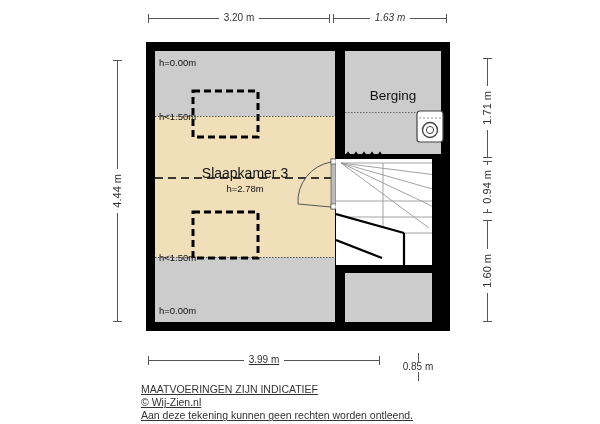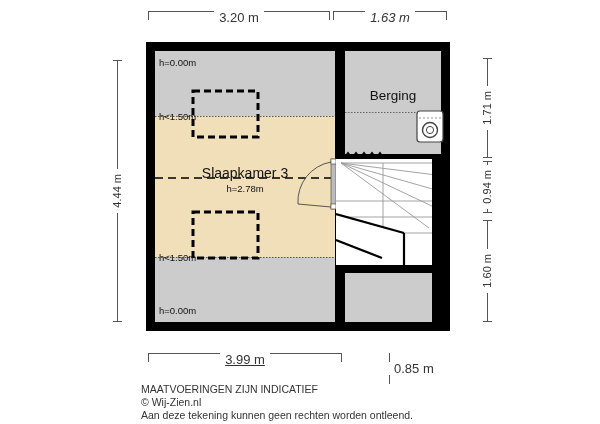--- a/index.html
+++ b/index.html
@@ -14,23 +14,23 @@
     font-family: "Liberation Sans", sans-serif;
     overflow: hidden;
     -webkit-font-smoothing: antialiased;
   }
 
   
   .dim-h {
     position: absolute;
     height: 14px;
     display: flex;
-    align-items: flex-start;
+    align-items: center;
     color: #333;
-    font-size: 13px;
+    font-size: 10px;
     white-space: nowrap;
   }
   .dim-h .bar {
     flex: 1 1 auto;
     height: 1px;
     background: #555;
   }
   .dim-h .cap {
     width: 1px;
     height: 9px;
@@ -83,20 +83,21 @@
   #plan-svg { display: block; }
 
   
   #footer {
     position: absolute;
     left: 141px;
     top: 383px;
     color: #333;
     font-size: 10.5px;
     line-height: 13.2px;
+    text-decoration: underline;
   }
   #footer div { white-space: nowrap; }
 </style>
 </head>
 <body>
 
 <div class="dim-h" style="left:148px; top:11px; width:182px;">
   <span class="cap"></span>
   <span class="bar"></span>
   <span class="txt">3.20 m</span>
@@ -105,21 +106,21 @@
 </div>
 
 <div class="dim-h" style="left:333px; top:11px; width:114px;font-style:italic;">
   <span class="cap"></span>
   <span class="bar"></span>
   <span class="txt">1.63 m</span>
   <span class="bar"></span>
   <span class="cap"></span>
 </div>
 
-<div class="dim-h" style="left:148px; top:353px; width:194px;text-decoration:underline;">
+<div class="dim-h" style="left:148px; top:353px; width:232px;text-decoration:underline;">
   <span class="cap"></span>
   <span class="bar"></span>
   <span class="txt">3.99 m</span>
   <span class="bar"></span>
   <span class="cap"></span>
 </div>
 
 <div class="dim-h" style="left:389px; top:353px; width:58px;flex-direction:column;">
   <span class="cap"></span>
   <span class="bar" style="max-width:4px;"></span>

